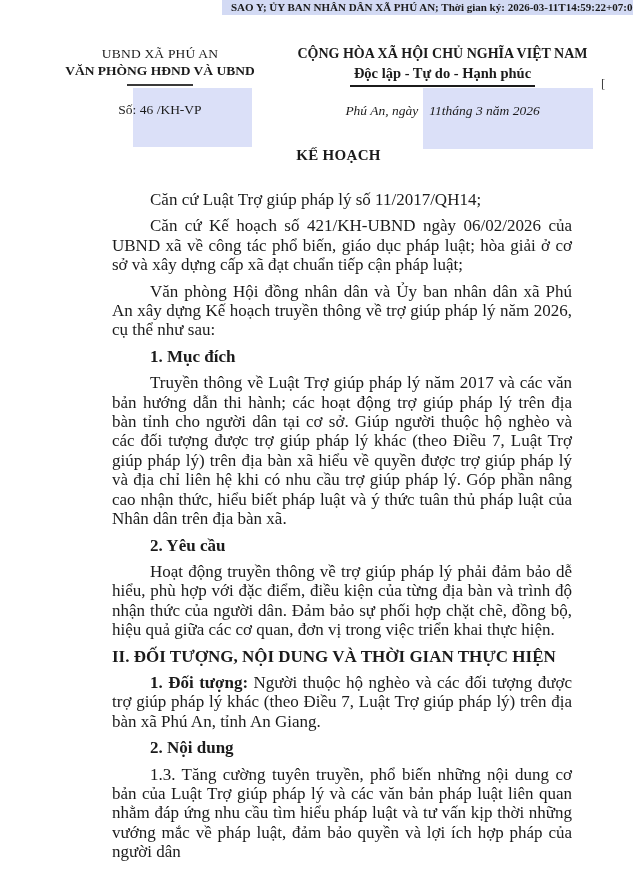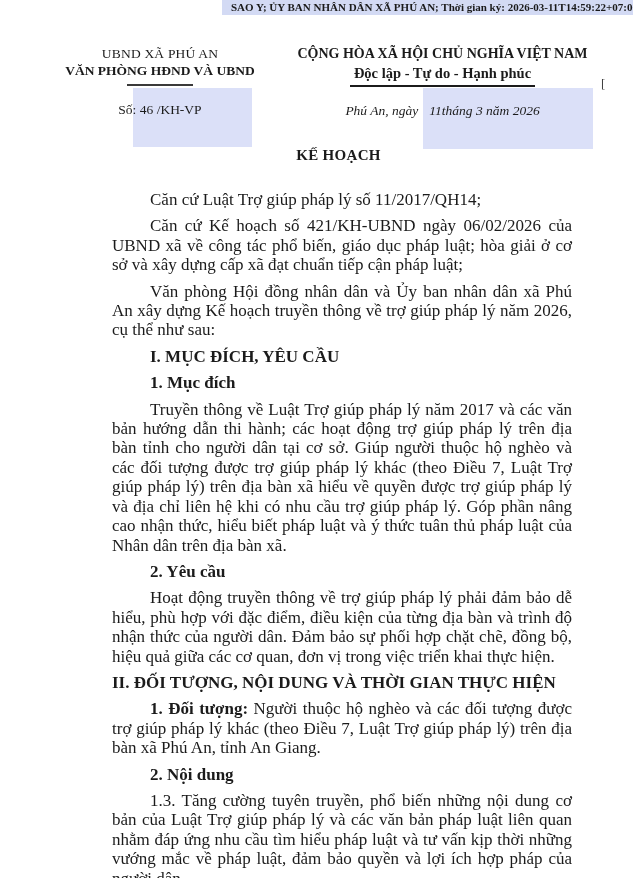--- a/index.html
+++ b/index.html
@@ -94,21 +94,20 @@
 
   <div class="title-block">
     <div class="doc-title">KẾ HOẠCH</div>
   </div>
 
   <div class="doc-body">
     <p class="para">Căn cứ Luật Trợ giúp pháp lý số 11/2017/QH14;</p>
     <p class="para">Căn cứ Kế hoạch số 421/KH-UBND ngày 06/02/2026 của UBND xã về công tác phổ biến, giáo dục pháp luật; hòa giải ở cơ sở và xây dựng cấp xã đạt chuẩn tiếp cận pháp luật;</p>
     <p class="para">Văn phòng Hội đồng nhân dân và Ủy ban nhân dân xã Phú An xây dựng Kế hoạch truyền thông về trợ giúp pháp lý năm 2026, cụ thể như sau:</p>
 
-    <p class="heading">I. MỤC ĐÍCH, YÊU CẦU</p>
     <p class="heading">1. Mục đích</p>
     <p class="para">Truyền thông về Luật Trợ giúp pháp lý năm 2017 và các văn bản hướng dẫn thi hành; các hoạt động trợ giúp pháp lý trên địa bàn tỉnh cho người dân tại cơ sở. Giúp người thuộc hộ nghèo và các đối tượng được trợ giúp pháp lý khác (theo Điều 7, Luật Trợ giúp pháp lý) trên địa bàn xã hiểu về quyền được trợ giúp pháp lý và địa chỉ liên hệ khi có nhu cầu trợ giúp pháp lý. Góp phần nâng cao nhận thức, hiểu biết pháp luật và ý thức tuân thủ pháp luật của Nhân dân trên địa bàn xã.</p>
 
     <p class="heading">2. Yêu cầu</p>
     <p class="para">Hoạt động truyền thông về trợ giúp pháp lý phải đảm bảo dễ hiểu, phù hợp với đặc điểm, điều kiện của từng địa bàn và trình độ nhận thức của người dân. Đảm bảo sự phối hợp chặt chẽ, đồng bộ, hiệu quả giữa các cơ quan, đơn vị trong việc triển khai thực hiện.</p>
 
     <p class="heading heading-center">II. ĐỐI TƯỢNG, NỘI DUNG VÀ THỜI GIAN THỰC HIỆN</p>
     <p class="para"><span class="lead-bold">1. Đối tượng:</span><span> Người thuộc hộ nghèo và các đối tượng được trợ giúp pháp lý khác (theo Điều 7, Luật Trợ giúp pháp lý) trên địa bàn xã Phú An, tỉnh An Giang.</span></p>
 
     <p class="heading">2. Nội dung</p>

